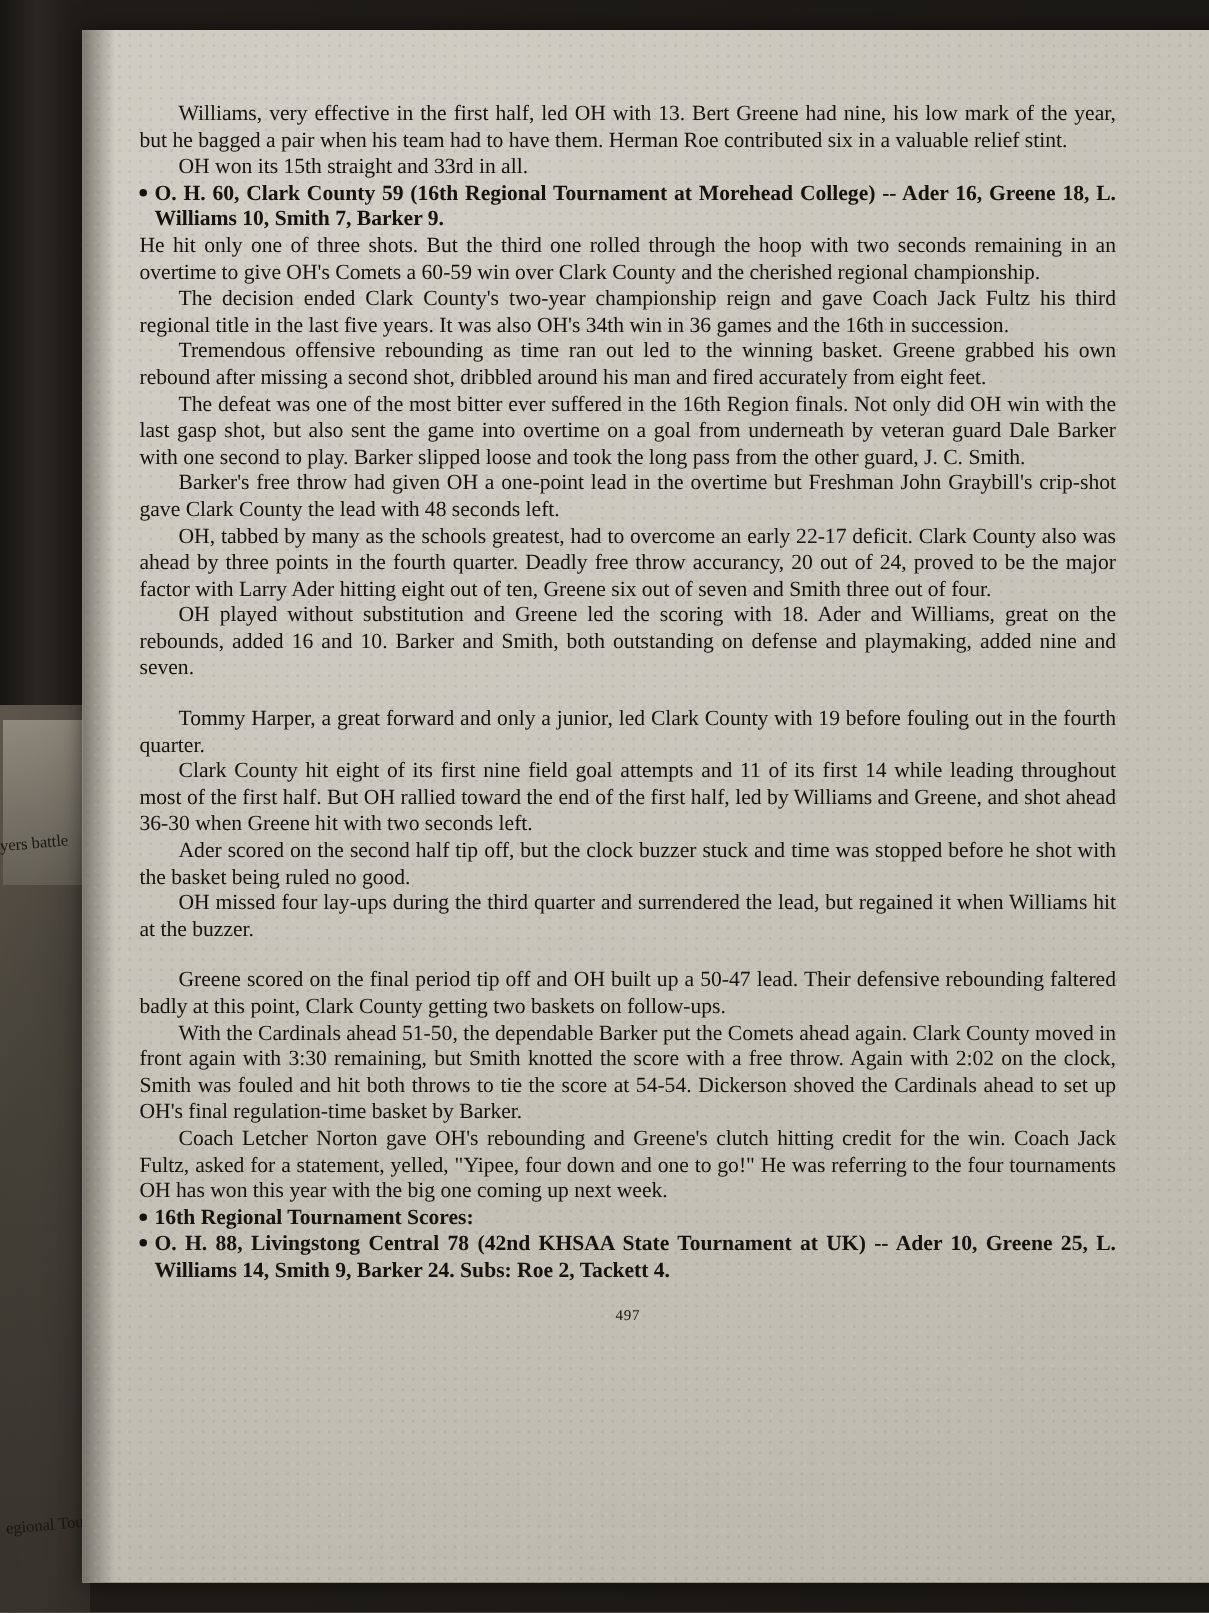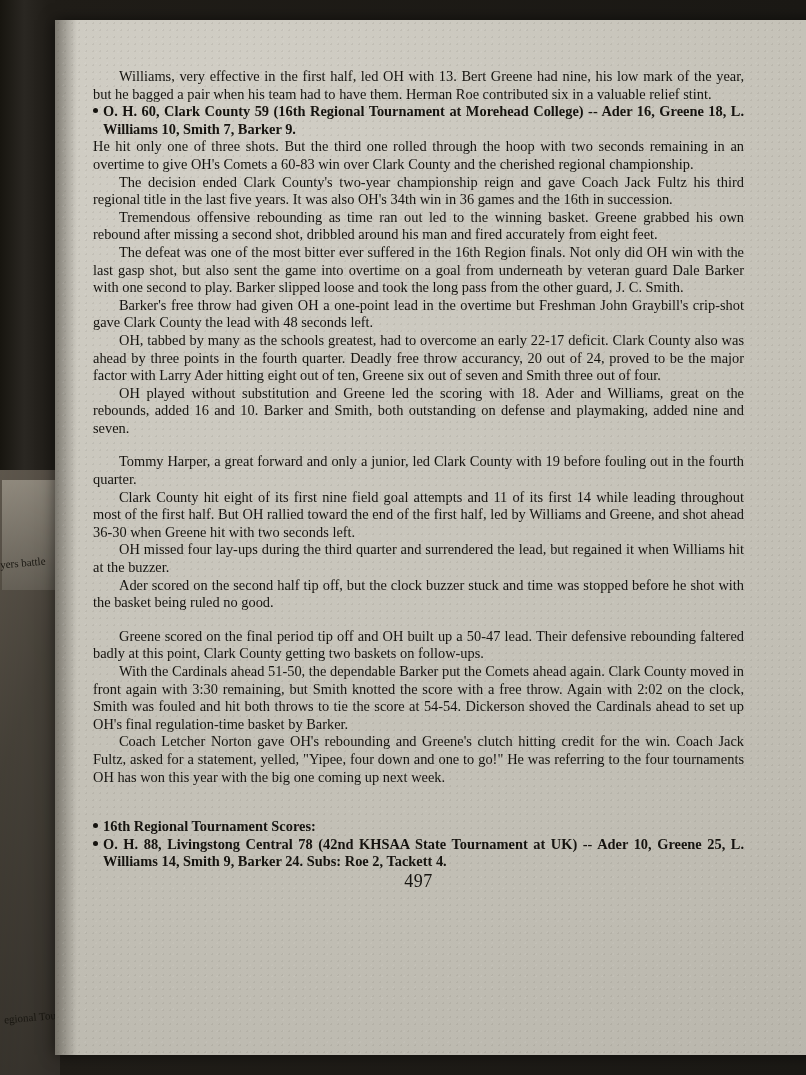--- a/index.html
+++ b/index.html
@@ -107,26 +107,26 @@
   }
   .bullet-line .dot {
     position: absolute;
     left: 0;
     top: 5px;
     width: 5px;
     height: 5px;
     border-radius: 50%;
     background: #15130f;
   }
-  .scores-block { margin-top: 32px; }
+  .scores-block { margin-top: 0; }
   .pageno {
-    margin-top: 2px;
+    margin-top: 12px;
     text-align: center;
     text-indent: 0;
-    font-size: 18px;
+    font-size: 10px;
     letter-spacing: .5px;
   }
   
   .speckle {
     position: absolute;
     inset: 0;
     pointer-events: none;
     background-image:
       radial-gradient(rgba(90,85,75,.10) 1px, transparent 1px),
       radial-gradient(rgba(255,255,255,.06) 1px, transparent 1px);
@@ -144,38 +144,39 @@
     <div class="pc1"></div>
     <div class="left-photo-text lpt1">yers battle</div>
     <div class="left-photo-text lpt2">egional Tou</div>
   </div>
 
   <div class="sheet">
     <div class="speckle"></div>
     <div class="content">
 
       <p class="ind">Williams, very effective in the first half, led OH with 13.   Bert Greene had nine, his low mark of the year, but he bagged a pair when his team had to have them.   Herman Roe contributed six in a valuable relief stint.</p>
+      <p class="ind">OH won its 15th straight and 33rd in all.</p>
 
       <p class="bullet-line">
         <span class="dot"></span>
         <span>O. H. 60, Clark County 59 (16th Regional Tournament at Morehead College) -- Ader 16, Greene 18, L. Williams 10, Smith 7, Barker 9.</span>
       </p>
 
-      <p class="noind">He hit only one of three shots.   But the third one rolled through the hoop with two seconds remaining in an overtime to give OH's Comets a 60-83 win over Clark County and the cherished regional championship.</p>
+      <p class="noind">He hit only one of three shots.   But the third one rolled through the hoop with two seconds remaining in an overtime to give OH's Comets a 60-59 win over Clark County and the cherished regional championship.</p>
       <p class="ind">The decision ended Clark County's two-year championship reign and gave Coach Jack Fultz his third regional title in the last five years.   It was also OH's 34th win in 36 games and the 16th in succession.</p>
       <p class="ind">Tremendous offensive rebounding as time ran out led to the winning basket.   Greene grabbed his own rebound after missing a second shot, dribbled around his man and fired accurately from eight feet.</p>
       <p class="ind">The defeat was one of the most bitter ever suffered in the 16th Region finals.   Not only did OH win with the last gasp shot, but also sent the game into overtime on a goal from underneath by veteran guard Dale Barker with one second to play.   Barker slipped loose and took the long pass from the other guard, J. C. Smith.</p>
       <p class="ind">Barker's free throw had given OH a one-point lead in the overtime but Freshman John Graybill's crip-shot gave Clark County the lead with 48 seconds left.</p>
       <p class="ind">OH, tabbed by many as the schools greatest, had to overcome an early 22-17 deficit.   Clark County also was ahead by three points in the fourth quarter.   Deadly free throw accurancy, 20 out of 24, proved to be the major factor with Larry Ader hitting eight out of ten, Greene six out of seven and Smith three out of four.</p>
       <p class="ind">OH played without substitution and Greene led the scoring with 18.   Ader and Williams, great on the rebounds, added 16 and 10.   Barker and Smith, both outstanding on defense and playmaking, added nine and seven.</p>
 
       <p class="ind gap">Tommy Harper, a great forward and only a junior, led Clark County with 19 before fouling out in the fourth quarter.</p>
       <p class="ind">Clark County hit eight of its first nine field goal attempts and 11 of its first 14 while leading throughout most of the first half.   But OH rallied toward the end of the first half, led by Williams and Greene, and shot ahead 36-30 when Greene hit with two seconds left.</p>
+      <p class="ind">Ader scored on the second half tip off, but the clock buzzer stuck and time was stopped before he shot with the basket being ruled no good.</p>
       <p class="ind">OH missed four lay-ups during the third quarter and surrendered the lead, but regained it when Williams hit at the buzzer.</p>
-      <p class="ind">Ader scored on the second half tip off, but the clock buzzer stuck and time was stopped before he shot with the basket being ruled no good.</p>
 
       <p class="ind gap">Greene scored on the final period tip off and OH built up a 50-47 lead.   Their defensive rebounding faltered badly at this point, Clark County getting two baskets on follow-ups.</p>
       <p class="ind">With the Cardinals ahead 51-50, the dependable Barker put the Comets ahead again.   Clark County moved in front again with 3:30 remaining, but Smith knotted the score with a free throw.   Again with 2:02 on the clock, Smith was fouled and hit both throws to tie the score at 54-54.   Dickerson shoved the Cardinals ahead to set up OH's final regulation-time basket by Barker.</p>
       <p class="ind">Coach Letcher Norton gave OH's rebounding and Greene's clutch hitting credit for the win.   Coach Jack Fultz, asked for a statement, yelled, "Yipee, four down and one to go!"   He was referring to the four tournaments OH has won this year with the big one coming up next week.</p>
 
       <div class="scores-block">
         <p class="bullet-line">
           <span class="dot"></span>
           <span>16th Regional Tournament Scores:</span>
         </p>

